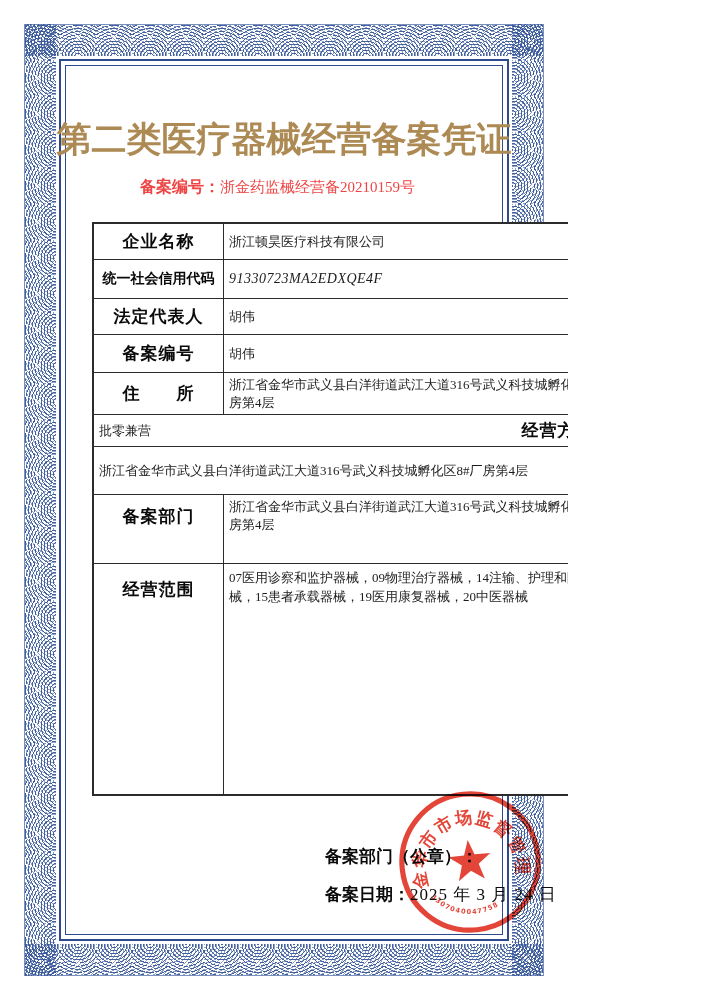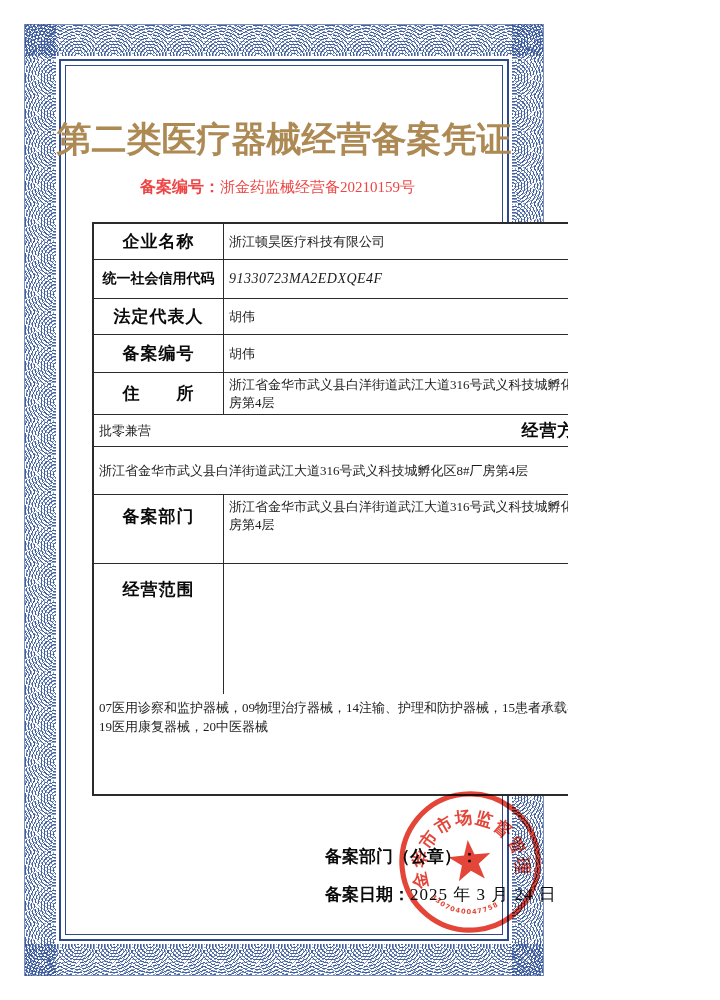--- a/index.html
+++ b/index.html
@@ -100,21 +100,21 @@
   .r1 .label { font-size: 14px; letter-spacing: 0; }
   .r1 .value { font-size: 14px; letter-spacing: 0.5px; font-style: italic; }
   .r2 { height: 36px; }
   .r3 { height: 38px; }
   .r4 { height: 42px; }
   .r5 { height: 32px; }
   .r6 { height: 48px; }
   .r7 { height: 69px; }
   .r7 .label { align-items: flex-start; padding-top: 10px; }
   .r7 .value { align-items: flex-start; padding-top: 3px; }
-  .r8 { height: 230px; flex-direction: column; }
+  .r8 { height: 230px; }
   .r8 .label { align-items: flex-start; padding-top: 14px; }
   .r8 .value { align-items: flex-start; padding-top: 5px; line-height: 1.45; }
 
   
   .footer-dept {
     position: absolute; left: 325px; top: 845px;
     font-size: 17px; font-weight: bold; color: #0a0a0a;
   }
   .footer-date {
     position: absolute; left: 325px; top: 883px;

